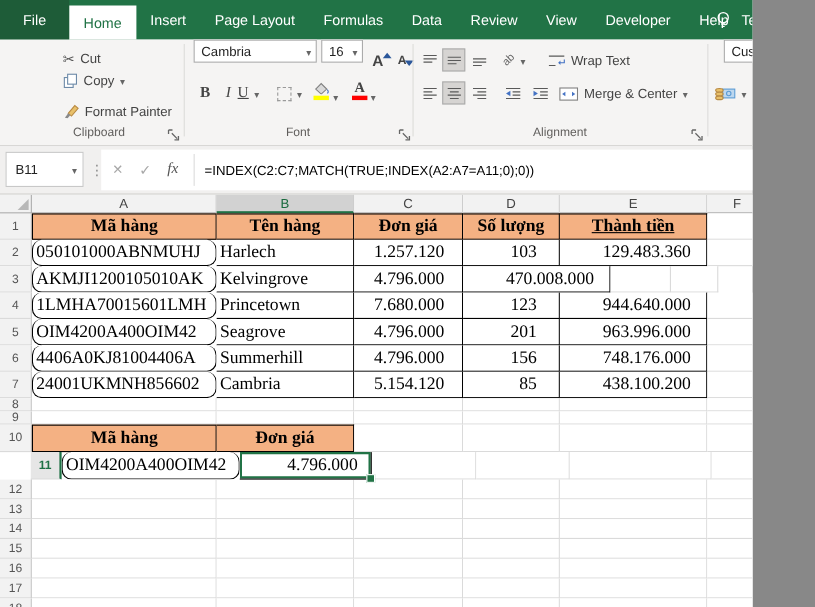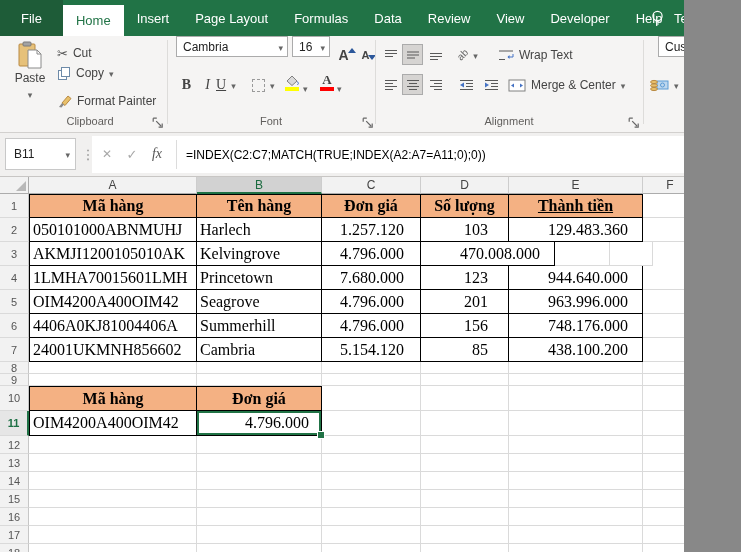--- a/index.html
+++ b/index.html
@@ -69,21 +69,21 @@
   .ch.sel { background:#D2D2D2; color:#1A6B3F; border-bottom:2px solid #1E7145; }
   .srow { display:flex; }
   .rn { width:29px; background:#F2F2F2; border-right:1px solid #C6C6C6; border-bottom:1px solid #DADADA;
         font-size:11px; color:#555; display:flex; align-items:center; justify-content:center; }
   .rn.sel { color:#1E7145; font-weight:bold; background:#E6E6E6; border-right:2px solid #1E7145; }
   .cell { height:100%; background:#fff; border-right:1px solid #DADADA; border-bottom:1px solid #DADADA;
           font-family:"Liberation Serif", serif; font-size:16px; color:#000; white-space:nowrap;
           overflow:hidden; display:flex; align-items:center; }
   .cell.th   { background:#F4B183; font-weight:bold; justify-content:center;
                border-right-color:#000; border-bottom-color:#000; }
-  .cell.code { border-right-color:#000; border-bottom-color:#000; padding-left:3px; }
+  .cell.code { border-right-color:#000; border-bottom-color:#000; padding-left:3px;border-radius:9px; }
   .cell.name { border-right-color:#000; border-bottom-color:#000; padding-left:3px; }
   .cell.num  { border-right-color:#000; border-bottom-color:#000; justify-content:flex-end; padding-right:16px; }
   .cell.qty  { border-right-color:#000; border-bottom-color:#000; justify-content:flex-end; padding-right:20px; }
   .cell.total{ border-right-color:#000; border-bottom-color:#000; justify-content:flex-end; padding-right:14px; }
   .cell.numb { border-right-color:#000; border-bottom-color:#000; justify-content:flex-end; padding-right:12px; }
   .cell.bt { border-top:1px solid #000; }
   .cell.bl { border-left:1px solid #000; }
   .cell.active { position:relative; box-shadow:inset 0 0 0 2px #217346; z-index:3; overflow:visible; }
   .cell.active::after { content:""; position:absolute; right:-4px; bottom:-4px; width:6px; height:6px;
                         background:#217346; border:1px solid #fff; z-index:4; }
@@ -109,30 +109,20 @@
       <svg width="15" height="19" viewBox="0 0 15 19">
         <circle cx="7.5" cy="7" r="4.6" fill="none" stroke="#fff" stroke-width="1.2"></circle>
         <path d="M5.6 12.8 h3.8 M6.2 15 h2.6" stroke="#fff" stroke-width="1.2" fill="none"></path>
       </svg>
       <span>Tell me wh</span>
     </div>
   </div>
 
   <div class="ribbon">
 
-    <div class="rbtn" style="left:8px; top:5px; width:44px; height:64px; flex-direction:column; justify-content:flex-start; gap:2px;">
-      <svg width="25" height="28" viewBox="0 0 25 28">
-        <rect x="1" y="3" width="16" height="22" rx="1" fill="#E6C17A" stroke="#B98A43"></rect>
-        <rect x="5" y="1" width="8" height="4" rx="1" fill="#A3A3A3" stroke="#7A7A7A"></rect>
-        <path d="M10 9 h9 l4 4 v14 h-13 z" fill="#fff" stroke="#8A8A8A"></path>
-        <path d="M19 9 v4 h4" fill="none" stroke="#8A8A8A"></path>
-      </svg>
-      <span>Paste</span>
-      <span class="caret"></span>
-    </div>
     <div class="rbtn" style="left:57px; top:8px;">
       <span class="scissors"></span>
       <span>Cut</span>
     </div>
     <div class="rbtn" style="left:57px; top:28px;">
       <svg width="14" height="15" viewBox="0 0 14 15">
         <rect x="1.5" y="4.5" width="8" height="9" fill="#fff" stroke="#6D8AA8"></rect>
         <rect x="4.5" y="1.5" width="8" height="9" fill="#fff" stroke="#6D8AA8"></rect>
       </svg>
       <span>Copy</span>
@@ -409,21 +399,21 @@
         <div class="srow" style="height: 25px;">
           <div class="rn">10</div>
           <div class="cell th bt bl" style="width: 168px;">Mã hàng</div>
           <div class="cell th bt" style="width: 125px;">Đơn giá</div>
           <div class="cell" style="width: 99px;"></div>
           <div class="cell" style="width: 88px;"></div>
           <div class="cell" style="width: 134px;"></div>
           <div class="cell" style="width: 55px;"></div>
           <div class="cell" style="width: 43px;"></div>
         </div>
-        <div class="srow" style="height: 25px;">
+        <div class="srow" style="height: 25px; padding-left: 28px;">
           <div class="rn sel">11</div>
           <div class="cell code bl" style="width: 168px;">OIM4200A400OIM42</div>
           <div class="cell numb active" style="width: 125px;">4.796.000</div>
           <div class="cell" style="width: 99px;"></div>
           <div class="cell" style="width: 88px;"></div>
           <div class="cell" style="width: 134px;"></div>
           <div class="cell" style="width: 55px;"></div>
           <div class="cell" style="width: 43px;"></div>
         </div>
         <div class="srow" style="height: 18px;">

